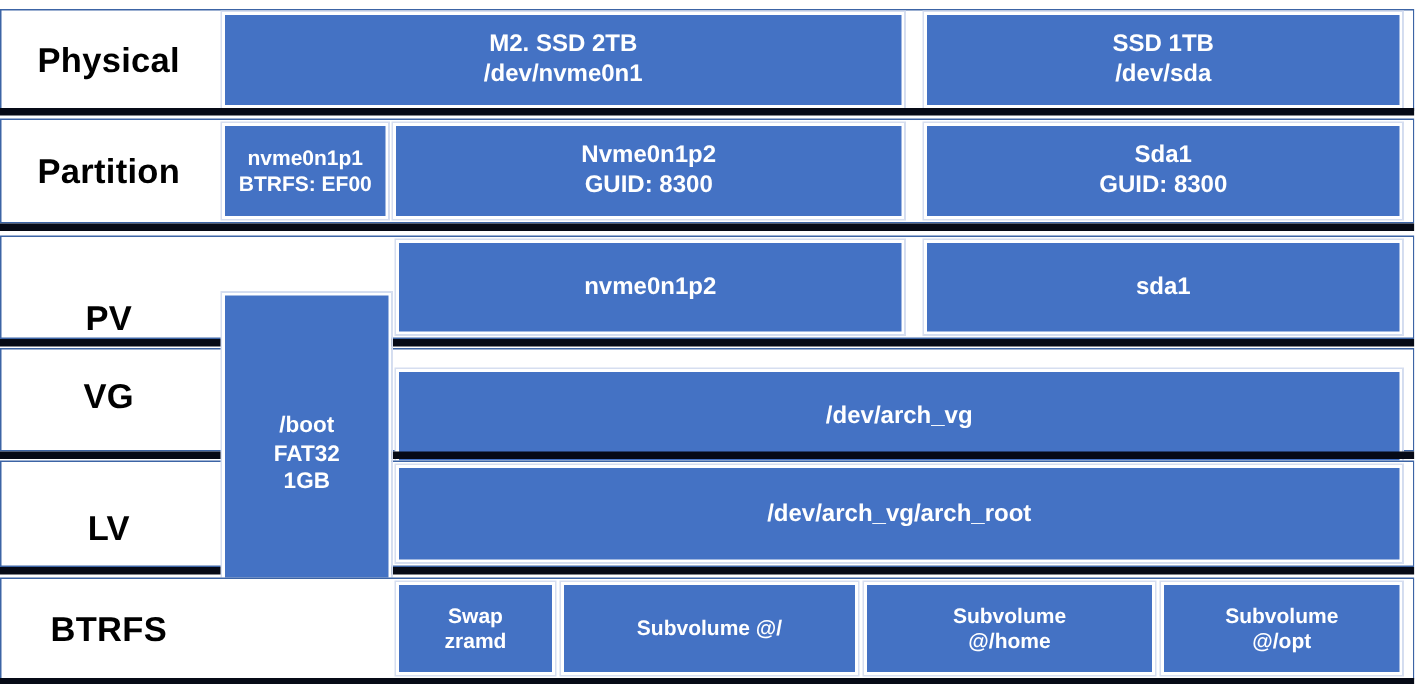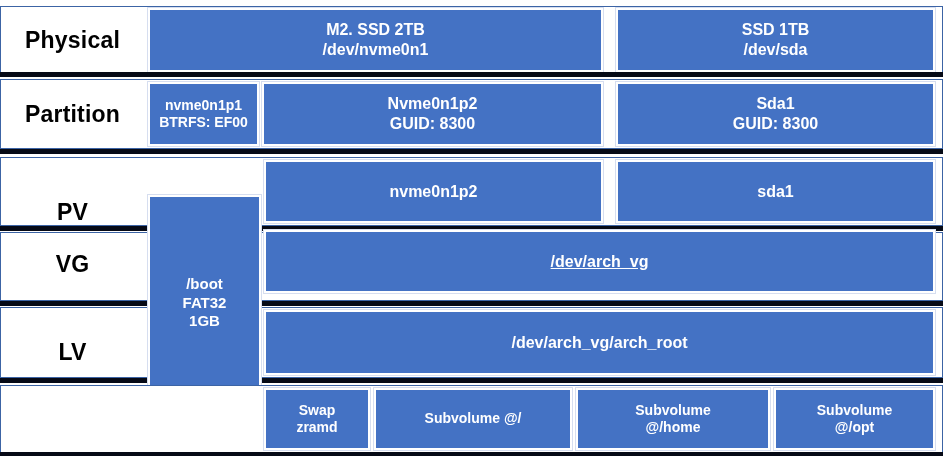--- a/index.html
+++ b/index.html
@@ -103,35 +103,38 @@
     <span>PV</span>
   </div>
   <div class="blk" style="left:264px; top:160px; width:339px; height:63px;">nvme0n1p2</div>
   <div class="blk" style="left:616px; top:160px; width:319px; height:63px;">sda1</div>
   <div class="rowrule" style="top:226px;"></div>
 
   <div class="row" style="top:232px; height:69px;"></div>
   <div class="rowlabel" style="top:232px; height:64px;text-align:center;">
     <span>VG</span>
   </div>
-  <div class="blk" style="left:264px; top:230px; width:671px; height:63px;text-decoration:underline;">/dev/arch_vg</div>
+  <div class="blk" style="left:264px; top:246px; width:671px; height:63px;">/dev/arch_vg</div>
   <div class="rowrule" style="top:301px;"></div>
 
   <div class="row" style="top:307px; height:71px;"></div>
   <div class="rowlabel" style="top:307px; height:90px;">
     <span>LV</span>
   </div>
   <div class="blk" style="left:264px; top:310px; width:671px; height:65px;">/dev/arch_vg/arch_root</div>
   <div class="rowrule" style="top:378px;"></div>
 
   <div class="blk boot" style="left:148px; top:159px; width:113px; height:216px;margin-top:36px;">/boot
 FAT32
 1GB</div>
 
   <div class="row" style="top:385px; height:68px;"></div>
+  <div class="rowlabel" style="top:385px; height:68px;">
+    <span>BTRFS</span>
+  </div>
   <div class="blk sm" style="left:374px; top:388px; width:198px; height:62px;">Subvolume @/</div>
   <div class="blk sm" style="left:264px; top:388px; width:106px; height:62px;">Swap
 zramd</div>
   <div class="blk sm" style="left:576px; top:388px; width:194px; height:62px;">Subvolume
 @/home</div>
   <div class="blk sm" style="left:774px; top:388px; width:161px; height:62px;">Subvolume
 @/opt</div>
   <div class="rowrule" style="top:452px; height:4px;"></div>
 
 </div>

